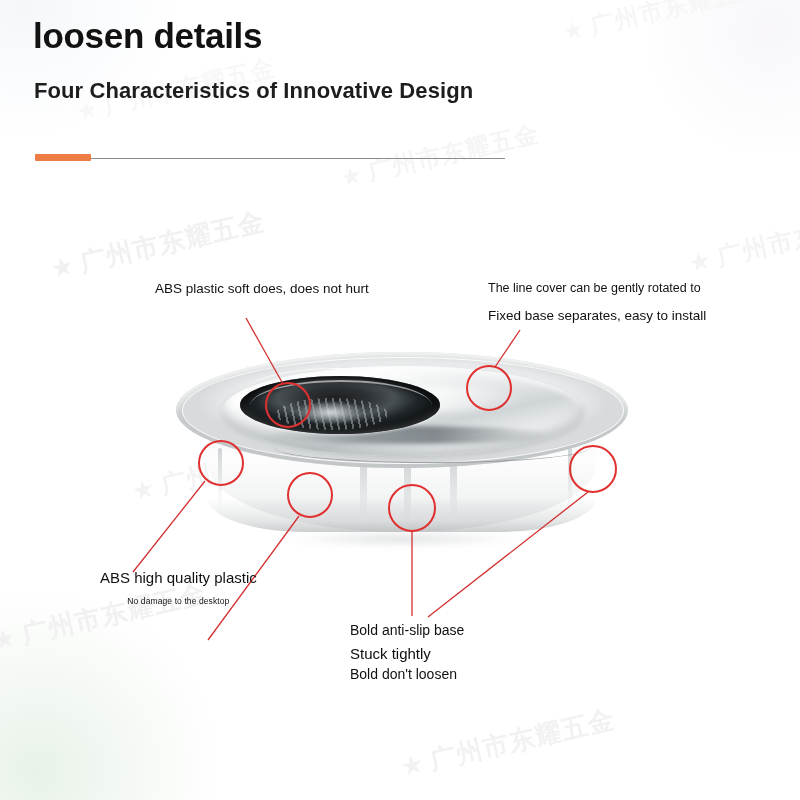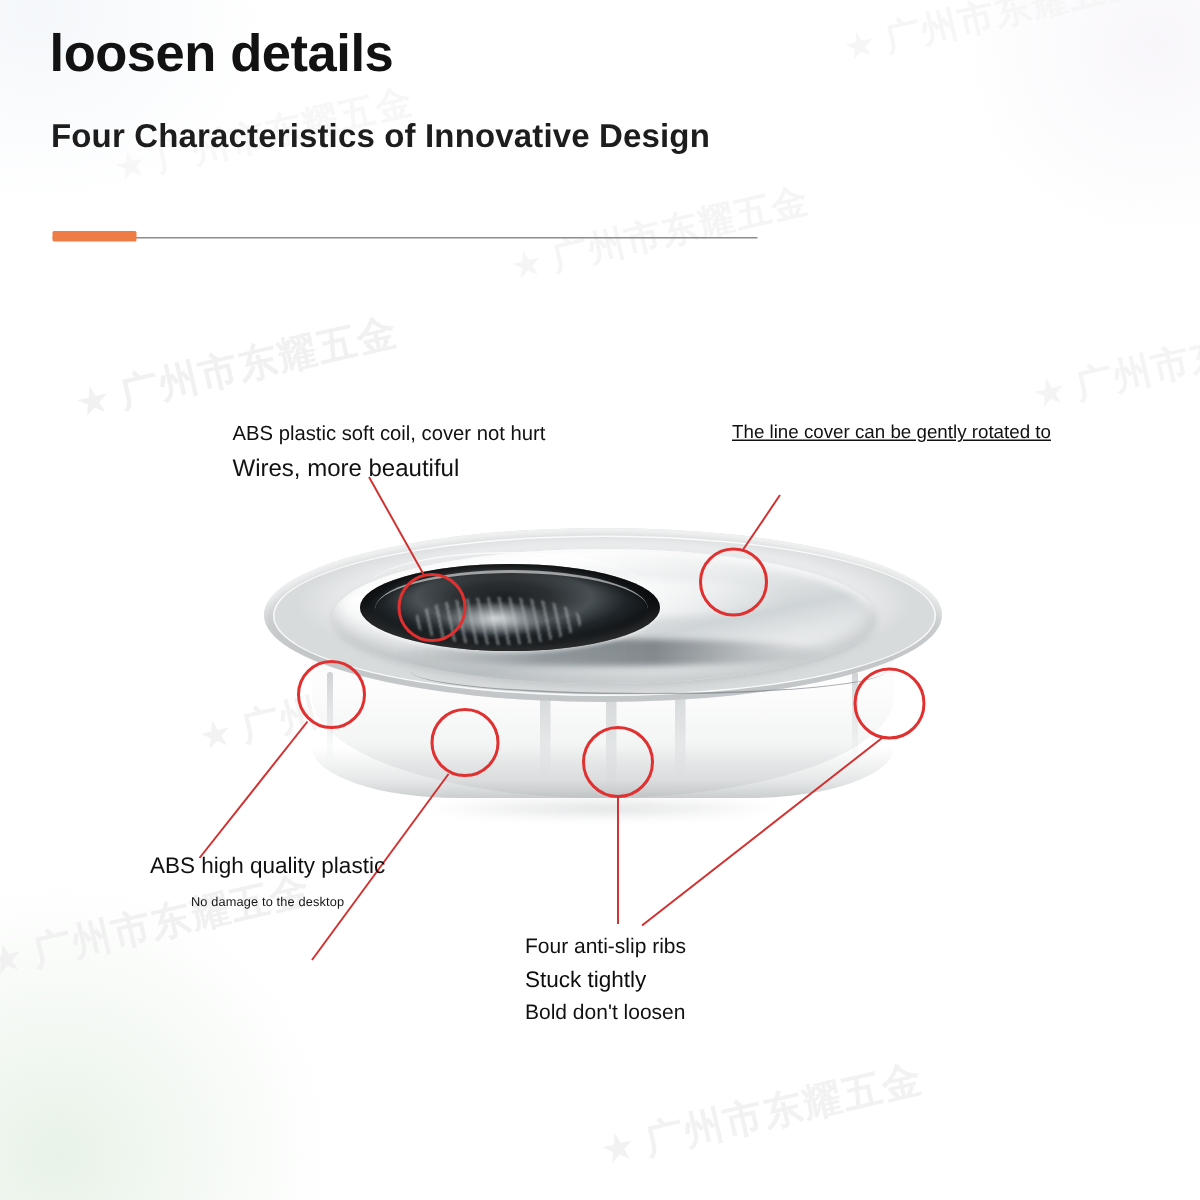--- a/index.html
+++ b/index.html
@@ -115,21 +115,21 @@
   .lbl .big{font-size:15.5px;font-weight:400;color:#111;display:block;}
   .lbl .med{font-size:13.5px;font-weight:400;color:#111;display:block;}
   .lbl .bold{font-size:17px;font-weight:400;color:#0d0d0d;display:block;}
   .lbl .tiny{font-size:8.5px;font-weight:400;color:#141414;display:block;letter-spacing:.1px;text-align:center;}
 
   .lbl-coil{left:155px;top:279px;}
   .lbl-coil .med{font-size:13.5px;}
   .lbl-coil .big{font-size:16px;margin-top:4px;}
 
   .lbl-cover{left:488px;top:280px;text-align:left;}
-  .lbl-cover .med{font-size:12.5px;text-decoration:underline;}
+  .lbl-cover .med{font-size:12.5px;}
   .lbl-cover .med2{font-size:13.5px;font-weight:400;color:#111;display:block;margin-top:8px;}
 
   .lbl-abs{left:100px;top:567px;}
   .lbl-abs .big{font-size:15px;}
   .lbl-abs .tiny{margin-top:7px;}
 
   .lbl-ribs{left:350px;top:621px;}
   .lbl-ribs .med{font-size:14px;}
   .lbl-ribs .bold{font-size:15px;margin-top:2px;}
   .lbl-ribs .med3{font-size:14px;font-weight:400;color:#111;display:block;margin-top:1px;}
@@ -198,32 +198,32 @@
       <line x1="246" y1="318" x2="283" y2="384"></line>
       <line x1="520" y1="330" x2="495" y2="367"></line>
       <line x1="205" y1="481" x2="133" y2="572"></line>
       <line x1="299" y1="516" x2="208" y2="640"></line>
       <line x1="412" y1="531" x2="412" y2="616"></line>
       <line x1="588" y1="492" x2="428" y2="617"></line>
     </g>
   </svg>
 
   <div class="lbl lbl-coil">
-    <span class="med">ABS plastic soft coil, cover not hurt</span>
-    <span class="big">Wires, more beautiful</span>
+    <span class="med">ABS plastic soft does, does not hurt</span>
   </div>
 
   <div class="lbl lbl-cover">
     <span class="med">The line cover can be gently rotated to</span>
+    <span class="med2">Fixed base separates, easy to install</span>
   </div>
 
   <div class="lbl lbl-abs">
     <span class="big">ABS high quality plastic</span>
     <span class="tiny">No damage to the desktop</span>
   </div>
 
   <div class="lbl lbl-ribs">
-    <span class="med">Four anti-slip ribs</span>
+    <span class="med">Bold anti-slip base</span>
     <span class="bold">Stuck tightly</span>
     <span class="med3">Bold don't loosen</span>
   </div>
 
 </div>
 
 </body></html>

